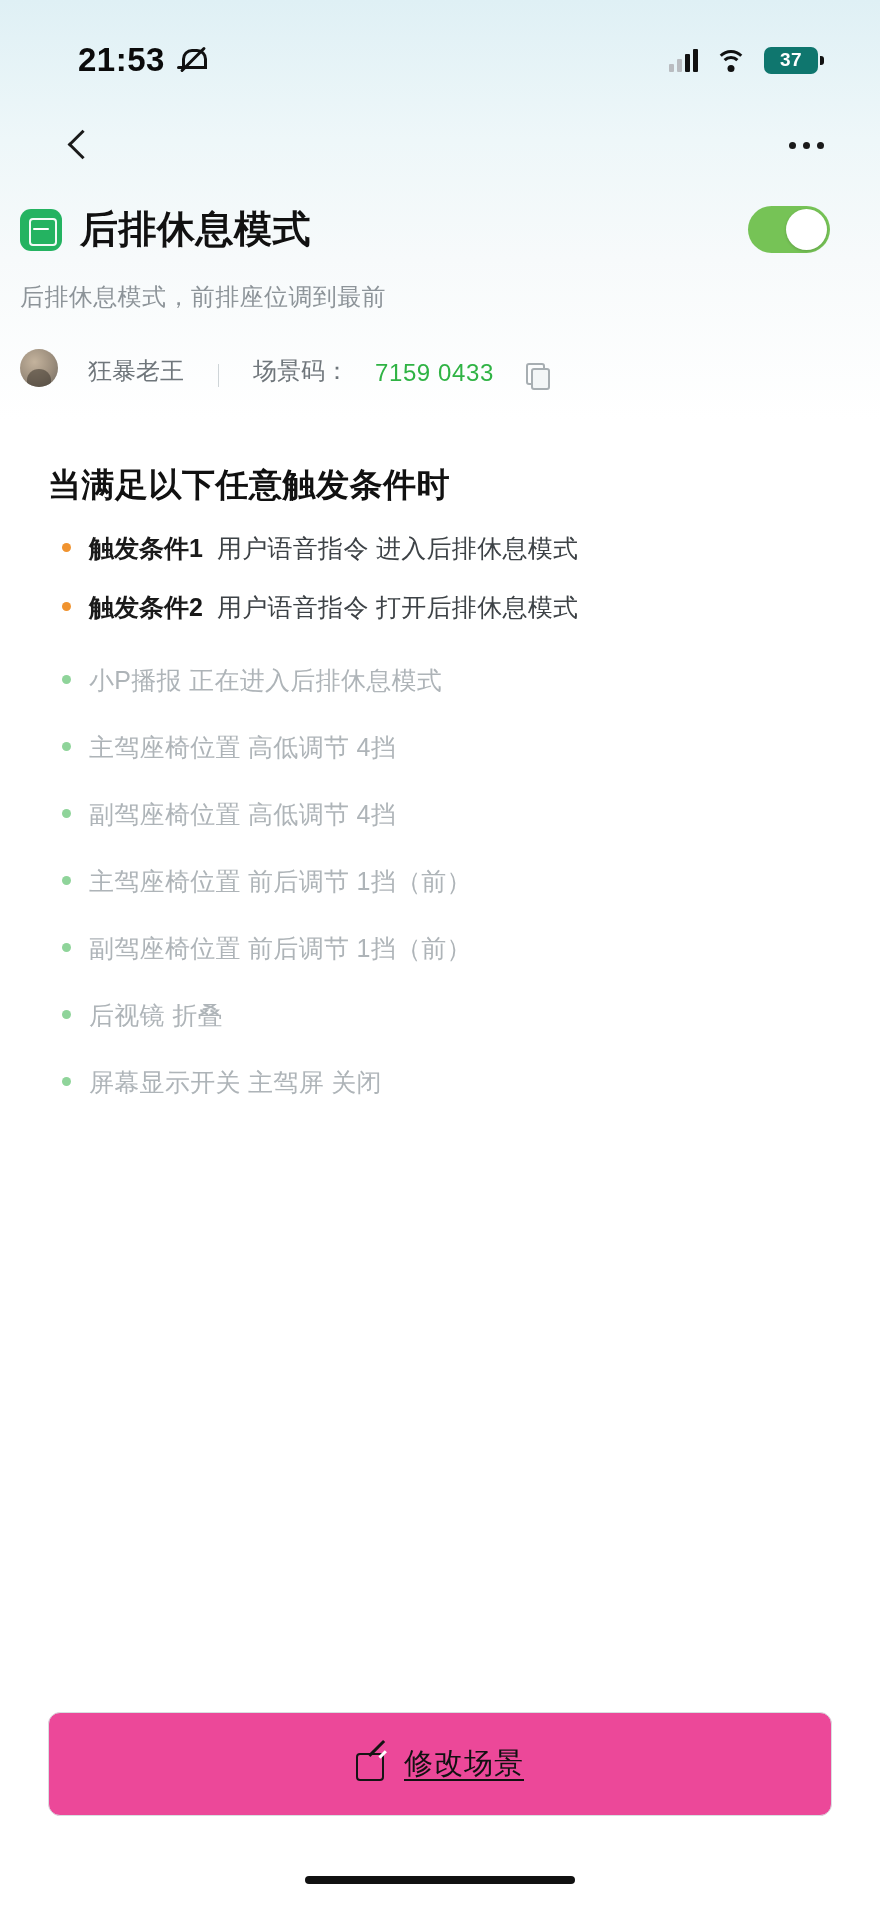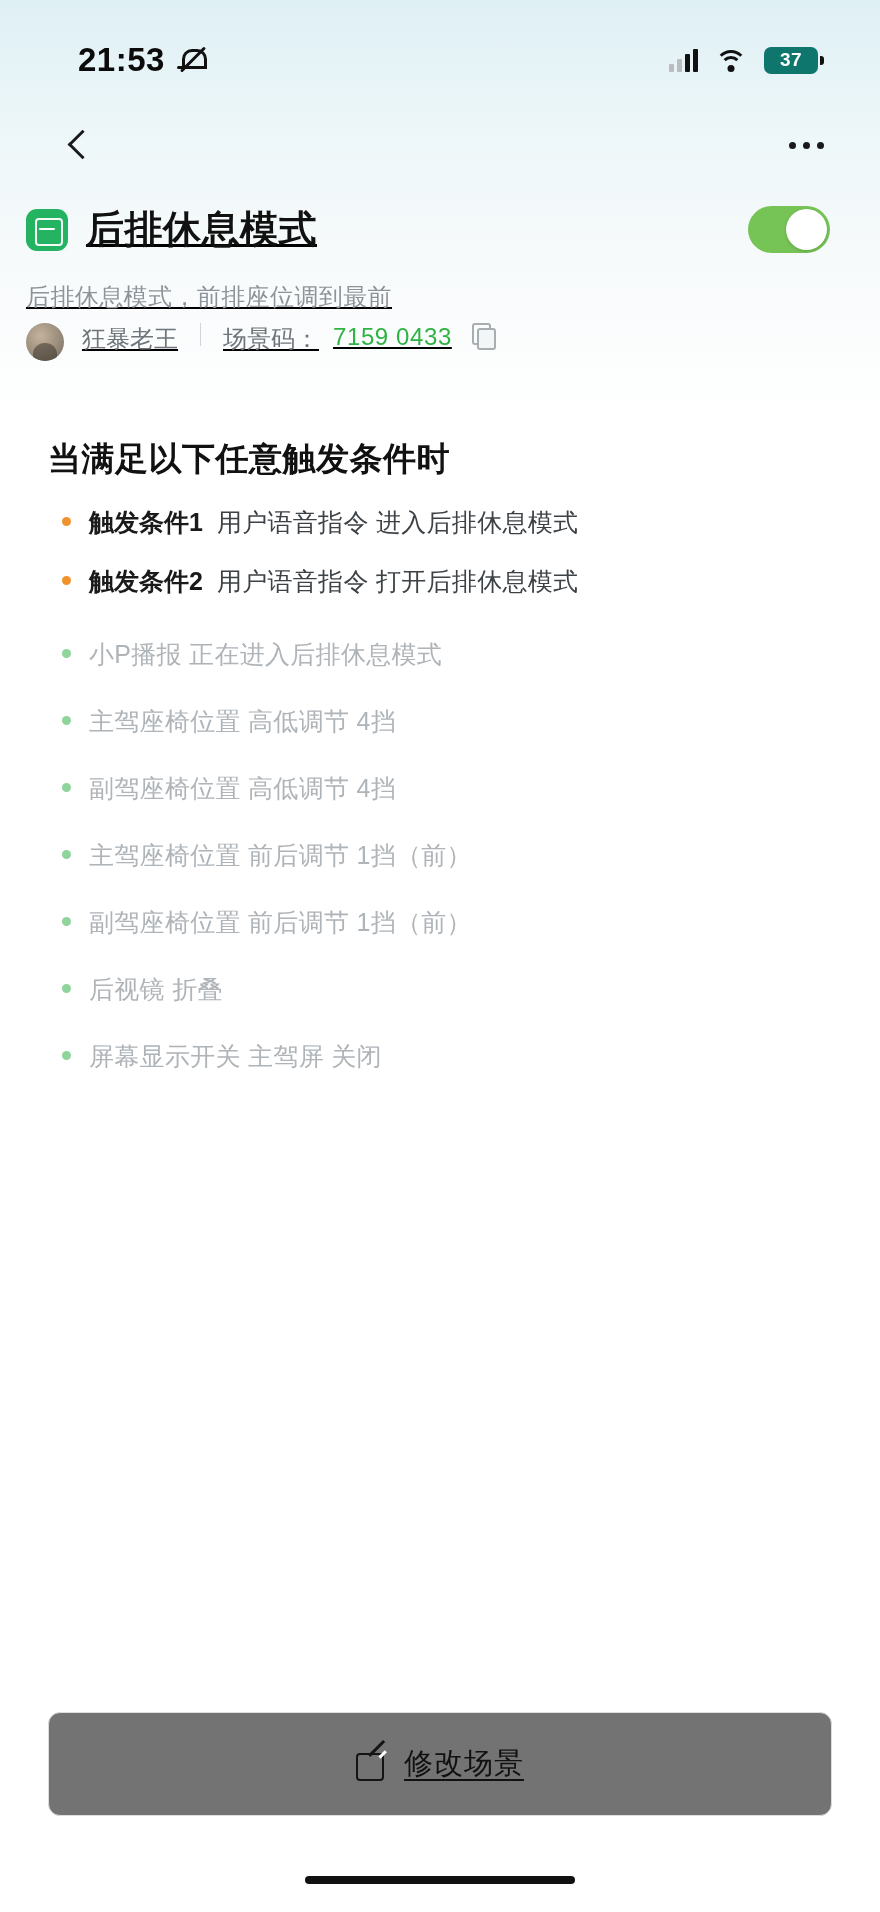--- a/index.html
+++ b/index.html
@@ -166,22 +166,21 @@
   }
   .more-dots i {
     width: 7px; height: 7px;
     border-radius: 50%;
     background: #1a1a1a;
     display: block;
   }
 
   
   .header {
-    padding: 22px 50px 0 26px;
-    text-decoration: underline;
+    padding: 22px 50px 0 20px;
   }
   .title-row {
     display: flex;
     align-items: center;
   }
   .scene-icon {
     width: 42px; height: 42px;
     border-radius: 11px;
     background: #24b361;
     margin-right: 18px;
@@ -229,24 +228,24 @@
   }
 
   .scene-desc {
     margin-top: 26px;
     font-size: 24px;
     color: #8d9499;
     letter-spacing: 0.4px;
   }
 
   .meta-row {
-    margin-top: 10px;
-    display: flex;
-    align-items: flex-start;
-    gap: 4px;
+    margin-top: 36px;
+    display: flex;
+    align-items: flex-end;
+    gap: 16px;
   }
   .avatar {
     width: 38px; height: 38px;
     border-radius: 50%;
     background: radial-gradient(circle at 38% 34%, #c4b39d 0%, #9b8d7c 55%, #6d675f 100%);
     position: relative;
     overflow: hidden;
     flex: none;
     margin-right: 14px;
   }
@@ -397,21 +396,21 @@
   .play-tri::after {
     content: "";
     position: absolute;
     left: 5px; top: 5px;
     width: 0; height: 0;
     border-left: 14px solid #141414;
     border-top: 9px solid transparent;
     border-bottom: 9px solid transparent;
   }
   .btn-edit {
-    background: #737373;
+    background: #ec4899;
     border: 1.5px solid #d9dee1;
     margin-top: 35px;
   }
   .btn-edit .btn-label {
     color: #111;
     font-size: 29px;
     text-decoration: underline;
     text-underline-offset: 6px;
     letter-spacing: 1px;
   }

